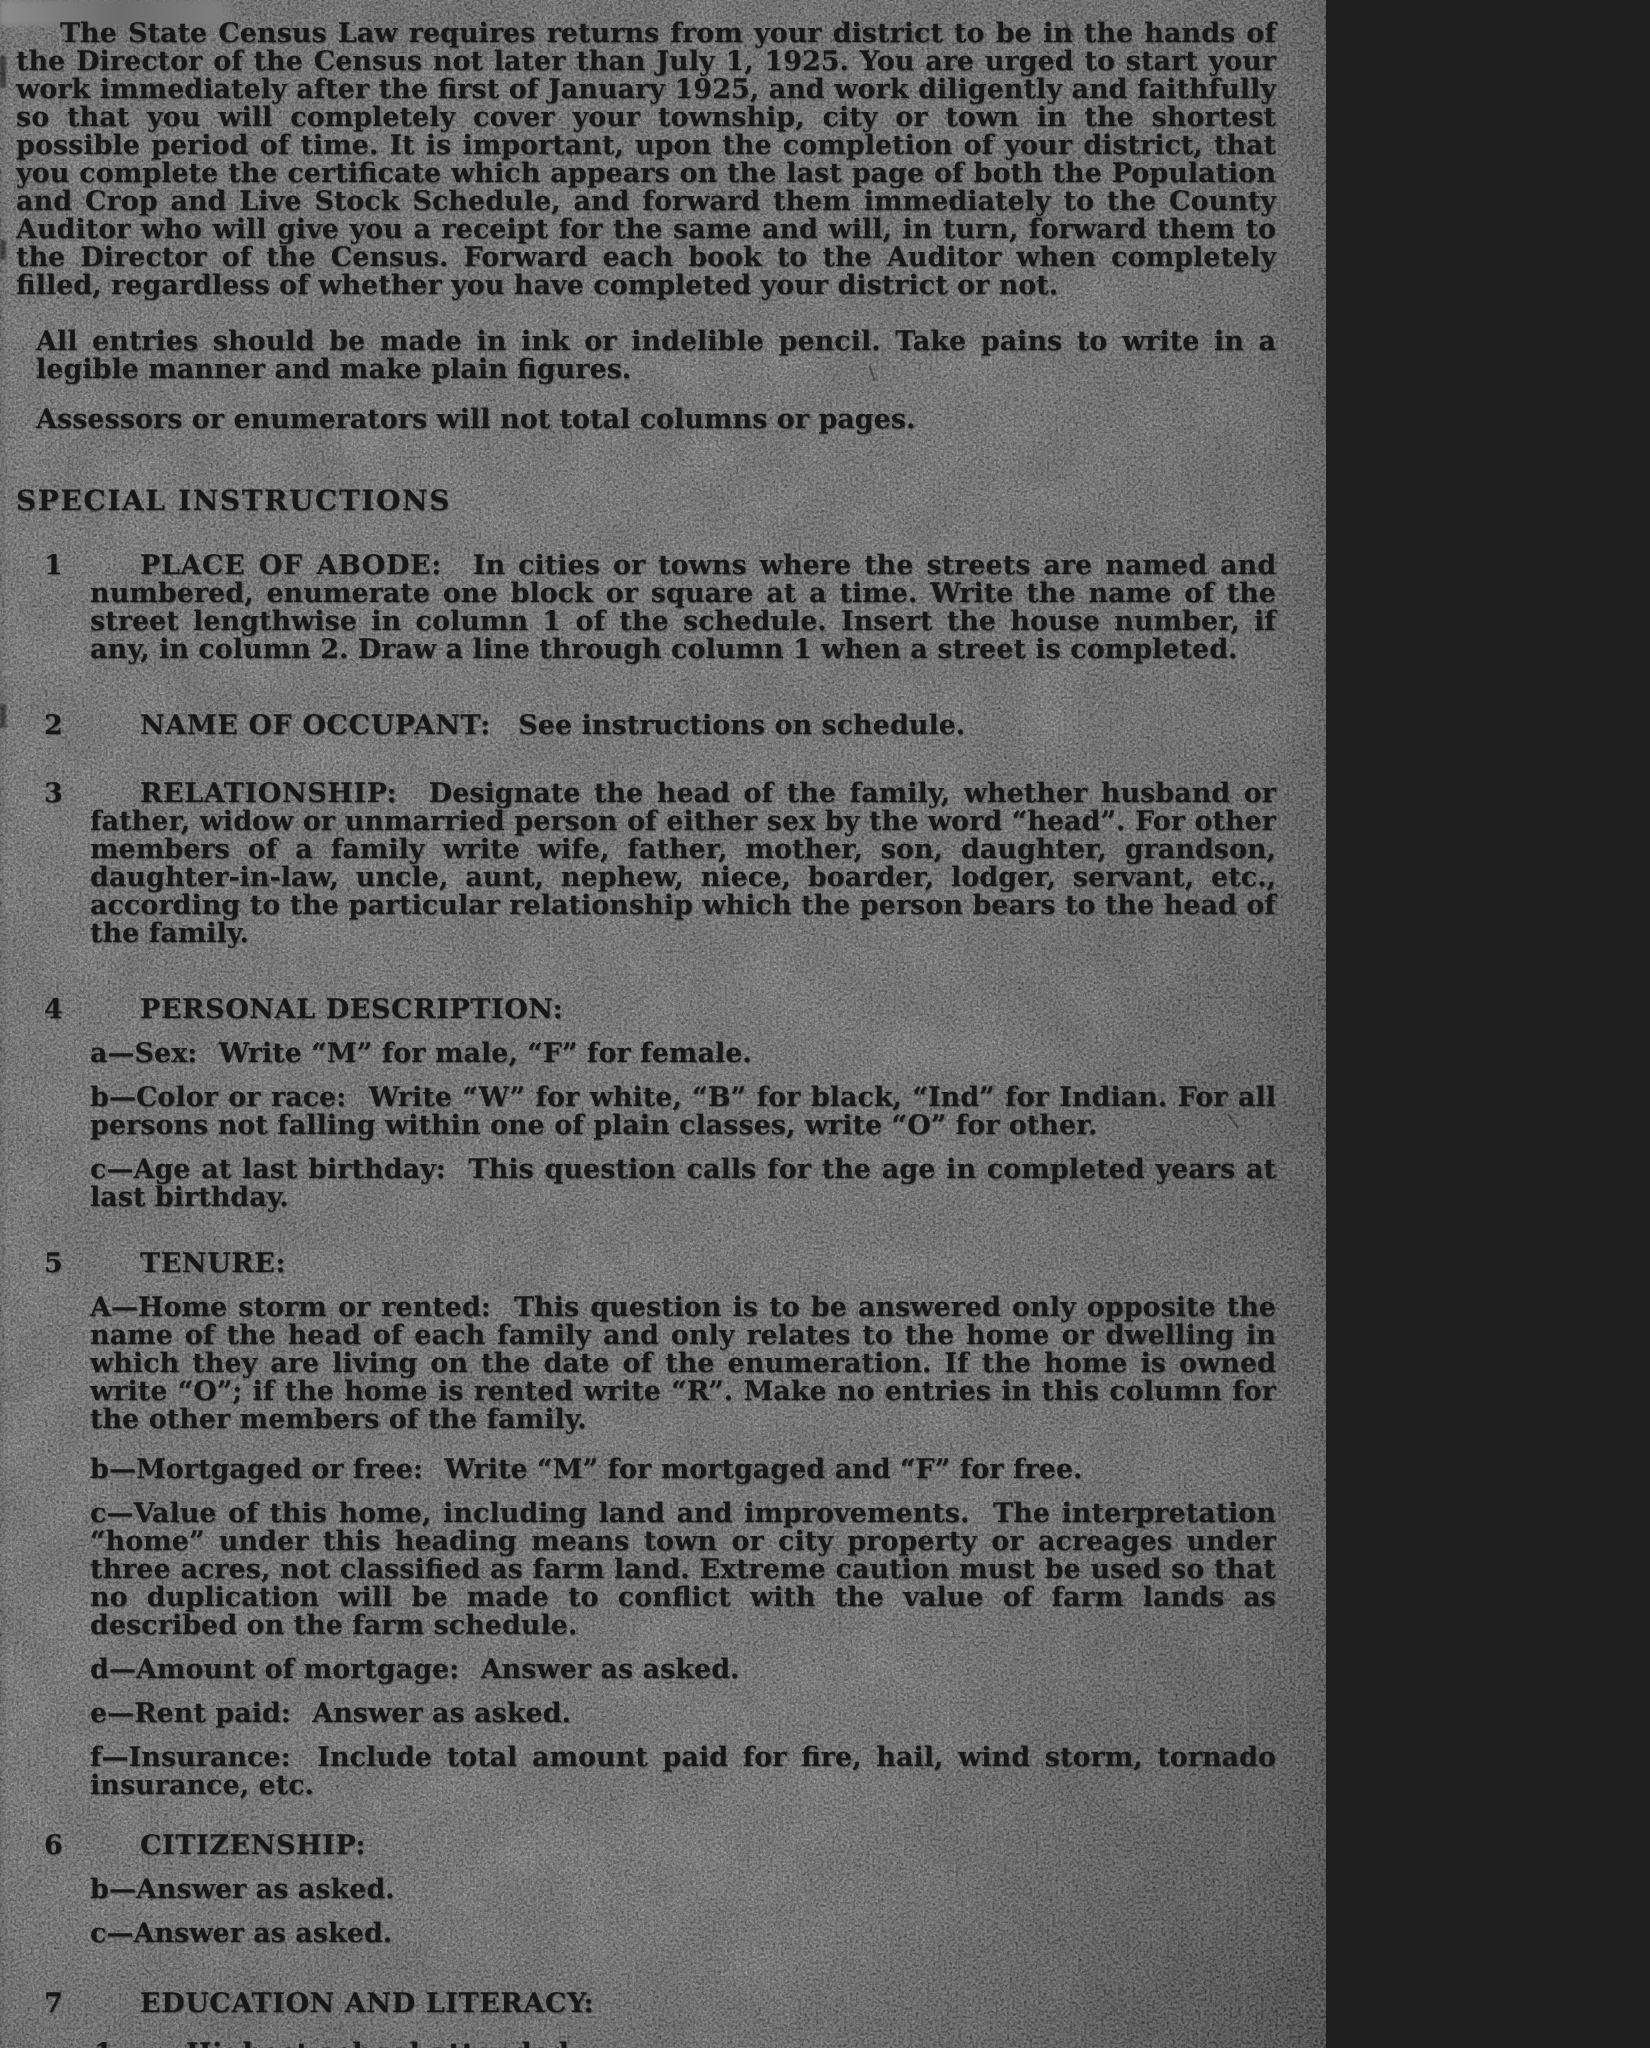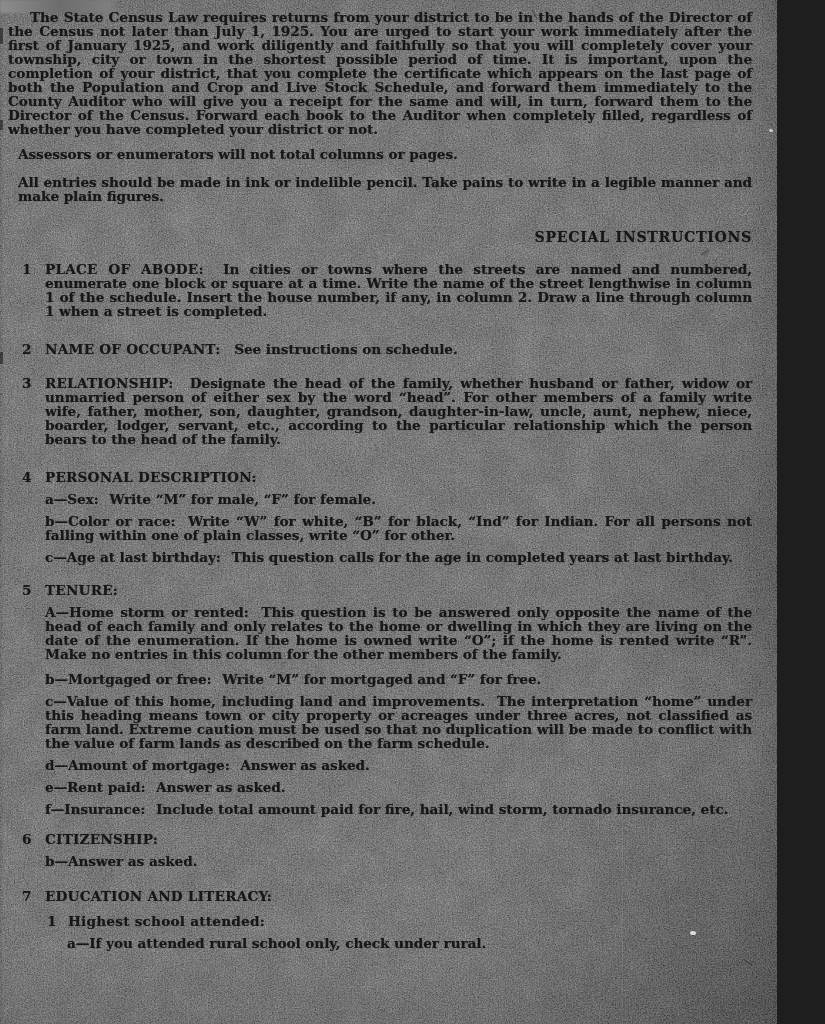--- a/index.html
+++ b/index.html
@@ -1,18 +1,18 @@
 <!DOCTYPE html>
 <html><head>
 <meta charset="utf-8">
 <style>
   html,body{margin:0;padding:0;background:#1e1e1e;}
   .page{
     position:relative;
-    width:777px;height:1024px;
+    width:663px;height:1024px;
     overflow:hidden;
     font-family:"DejaVu Serif", serif;
     font-weight:bold;
     color:#171717;
     background:
       radial-gradient(ellipse 60% 45% at 30% 32%, rgba(255,255,255,0.09), rgba(255,255,255,0) 70%),
       radial-gradient(ellipse 55% 40% at 97% 98%, rgba(0,0,0,0.40), rgba(0,0,0,0) 70%),
       radial-gradient(ellipse 40% 25% at 100% 55%, rgba(0,0,0,0.20), rgba(0,0,0,0) 75%),
       linear-gradient(to right, rgba(0,0,0,0.20) 0px, rgba(0,0,0,0) 4px),
       linear-gradient(to left, rgba(0,0,0,0.30) 0px, rgba(0,0,0,0.10) 35px, rgba(0,0,0,0) 190px),
@@ -36,24 +36,24 @@
 
   .content{
     position:absolute;left:8px;top:10px;right:25px;
     font-size:13.5px;line-height:14px;
     text-shadow:0.3px 0.3px 0.7px rgba(15,15,15,0.5);
   }
   .intro{margin:0;text-indent:22px;text-align:justify;}
   .note{margin:0 0 0 10px;text-align:justify;}
   .note1{margin-top:14px;}
   .note2{margin-top:11px;}
-  .heading{margin-top:27px;text-align:right;font-size:14px;letter-spacing:0.8px;line-height:15px;}
+  .heading{margin-top:27px;text-align:left;font-size:14px;letter-spacing:0.8px;line-height:15px;}
   .item{position:relative;padding-left:37px;text-align:justify;}
   .item .num{position:absolute;left:14px;top:0;}
-  .title{letter-spacing:0.3px;margin-right:9px;}
+  .title{letter-spacing:0.3px;margin-right:9px;margin-left:25px;}
   .sub{margin-left:37px;margin-top:8px;text-align:justify;}
   .sub .lbl{margin-right:6px;}
   .m17{margin-top:17px;} .m24{margin-top:24px;} .m20{margin-top:20px;}
   .m19{margin-top:19px;} .m16{margin-top:16px;} .m21{margin-top:21px;}
   .m11{margin-top:11px;}
   .grp{position:relative;padding-left:60px;margin-top:11px;}
   .grp .num{position:absolute;left:39px;top:0;}
   .grpsub{margin-left:59px;margin-top:8px;}
 </style>
 </head>
@@ -92,22 +92,22 @@
     <div class="fiber" style="left:530px;top:14px;width:9px;height:1px;transform:rotate(60deg);"></div>
     <div class="edge-tick" style="top:28px;height:16px;"></div>
     <div class="edge-tick" style="top:120px;height:10px;"></div>
     <div class="edge-tick" style="top:352px;height:12px;"></div>
   </div>
 
   <div class="content">
 
     <p class="intro">The State Census Law requires returns from your district to be in the hands of the Director of the Census not later than July 1, 1925.  You are urged to start your work immediately after the first of January 1925, and work diligently and faithfully so that you will completely cover your township, city or town in the shortest possible period of time.  It is important, upon the completion of your district, that you complete the certificate which appears on the last page of both the Population and Crop and Live Stock Schedule, and forward them immediately to the County Auditor who will give you a receipt for the same and will, in turn, forward them to the Director of the Census.  Forward each book to the Auditor when completely filled, regardless of whether you have completed your district or not.</p>
 
+    <p class="note note1">All entries should be made in ink or indelible pencil.  Take pains to write in a legible manner and make plain figures.</p>
     <p class="note note2">Assessors or enumerators will not total columns or pages.</p>
-    <p class="note note1">All entries should be made in ink or indelible pencil.  Take pains to write in a legible manner and make plain figures.</p>
 
     <div class="heading">SPECIAL INSTRUCTIONS</div>
 
     <div class="item m17">
       <span class="num">1</span>
       <span class="title">PLACE OF ABODE:</span>
       <span>In cities or towns where the streets are named and numbered, enumerate one block or square at a time.  Write the name of the street lengthwise in column 1 of the schedule.  Insert the house number, if any, in column 2.  Draw a line through column 1 when a street is completed.</span>
     </div>
 
     <div class="item m24">
@@ -168,20 +168,23 @@
       <span>Include total amount paid for fire, hail, wind storm, tornado insurance, etc.</span>
     </div>
 
     <div class="item m16">
       <span class="num">6</span>
       <span class="title">CITIZENSHIP:</span>
     </div>
     <div class="sub">
       <span class="lbl">b—Answer as asked.</span>
     </div>
+    <div class="sub">
+      <span class="lbl">c—Answer as asked.</span>
+    </div>
 
     <div class="item m21">
       <span class="num">7</span>
       <span class="title">EDUCATION AND LITERACY:</span>
     </div>
     <div class="grp">
       <span class="num">1</span>
       <span class="title">Highest school attended:</span>
     </div>
     <div class="grpsub">

